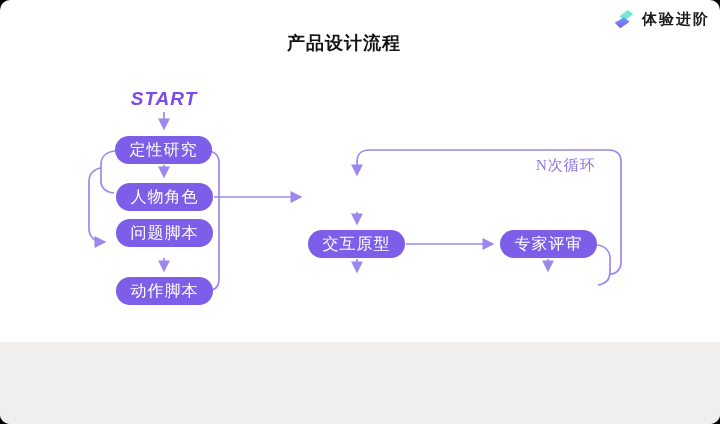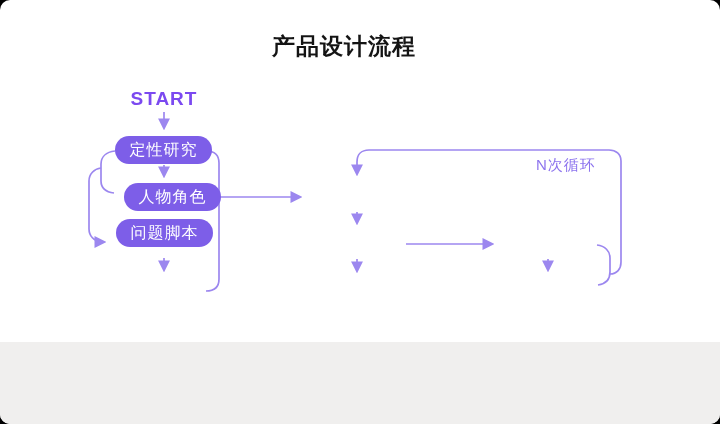--- a/index.html
+++ b/index.html
@@ -3,44 +3,63 @@
 <meta charset="utf-8">
 <style>
   html,body{margin:0;padding:0;background:#000;}
   body{font-family:"Liberation Sans","DejaVu Sans",sans-serif;}
   .canvas{
     position:relative;width:720px;height:424px;background:#ffffff;
     border-radius:10px;overflow:hidden;
   }
   .title{
     position:absolute;left:0;top:31px;width:688px;text-align:center;
-    font-size:23px;font-weight:bold;color:#141414;letter-spacing:1px;
+    font-size:18px;font-weight:bold;color:#141414;letter-spacing:1px;
   }
   .brand{position:absolute;right:10px;top:6px;display:flex;align-items:center;gap:5px;}
   .brand-name{font-size:15px;font-weight:bold;color:#1b1b1b;letter-spacing:2px;}
   .flow-svg{position:absolute;left:0;top:0;width:720px;height:424px;}
   .node{
     position:absolute;width:97px;height:28px;border-radius:14px;
     background:#7d5ee8;color:#ffffff;font-size:16px;letter-spacing:1px;
     display:flex;align-items:center;justify-content:center;font-family:Liberation Serif, serif;
   }
   .terminal{
     position:absolute;font-size:19px;font-weight:bold;color:#7b49f0;
     letter-spacing:1px;text-align:center;width:110px;
   }
-  .loop-label{position:absolute;left:536px;top:156px;font-size:15px;color:#8d74ee;letter-spacing:1px;}
+  .loop-label{position:absolute;left:536px;top:156px;font-size:15px;color:#8d74ee;letter-spacing:1px;font-family:Liberation Serif, serif;}
   .phase-band{position:absolute;left:0;top:342px;width:720px;height:82px;background:#f0efee;}
 </style>
 </head>
 <body>
 
 <div class="canvas">
 
   <div class="title">产品设计流程</div>
 
+  <div class="brand">
+    <span style="display:inline-block;width:26px;height:26px;">
+      <svg width="26" height="26" viewBox="0 0 28 28">
+        <defs>
+          <linearGradient id="gTeal" x1="0" y1="0" x2="1" y2="1">
+            <stop offset="0" stop-color="#8ceede"></stop>
+              <stop offset="1" stop-color="#5fe0cc"></stop>
+          </linearGradient>
+          <linearGradient id="gPurple" x1="0" y1="0" x2="0" y2="1">
+            <stop offset="0" stop-color="#6d9af2"></stop>
+              <stop offset="1" stop-color="#7b5df0"></stop>
+          </linearGradient>
+        </defs>
+        <path d="M9 11 L18 4 L24 9 L14 16 Z" fill="url(#gTeal)"></path>
+        <path d="M4 18 L14 12 L20 17 L10 24 Z" fill="url(#gPurple)"></path>
+      </svg>
+    </span>
+    <span class="brand-name">体验进阶</span>
+  </div>
 
   <svg class="flow-svg">
     <defs>
       <marker id="arr" viewBox="0 0 10 10" refX="8" refY="5" markerWidth="7" markerHeight="7" orient="auto-start-reverse">
         <path d="M0 0 L10 5 L0 10 Z" fill="#9c87ef"></path>
       </marker>
     </defs>
     <g fill="none" stroke="#9c87ef" stroke-width="1.7">
       <path d="M164 112 L164 128" marker-end="url(#arr)"></path>
       <path d="M164 165 L164 176" marker-end="url(#arr)"></path>
@@ -51,26 +70,29 @@
       <path d="M406 244 L492 244" marker-end="url(#arr)"></path>
       <path d="M548 259 L548 270" marker-end="url(#arr)"></path>
       <path d="M115 151 C106 152 101 157 101 164 L101 181 C101 188 106 192 114 193"></path>
       <path d="M101 168 C94 169 89 174 89 181 L89 229 C89 236 94 241 101 242 L104 242" marker-end="url(#arr)"></path>
       <path d="M206 151 C215 151 219 156 219 163 L219 279 C219 287 214 291 206 291"></path>
       <path d="M597 245 C605 246 610 251 610 258 L610 272 C610 280 605 284 598 285"></path>
       <path d="M610 274 C617 274 621 269 621 262 L621 161 C621 154 616 150 609 150 L369 150 C361 150 357 155 357 162 L357 174" marker-end="url(#arr)"></path>
     </g>
   </svg>
 
-  <div class="terminal" style="left:109px;top:88px;">START</div>
+  <div class="terminal" style="left:109px;top:88px;font-style:italic;">START</div>
   <div class="loop-label">N次循环</div>
 
   <div class="node" style="left:115px;top:136px;">定性研究</div>
-  <div class="node" style="left:124px;top:183px;">人物角色</div>
+  <div class="node" style="left:116px;top:183px;">人物角色</div>
   <div class="node" style="left:116px;top:219px;">问题脚本</div>
+  <div class="node" style="left:116px;top:277px;">动作脚本</div>
+  <div class="node" style="left:308px;top:230px;">交互原型</div>
+  <div class="node" style="left:500px;top:230px;">专家评审</div>
 
   <div class="phase-band">
     
     
     
   </div>
 
 </div>
 
 </body></html>

